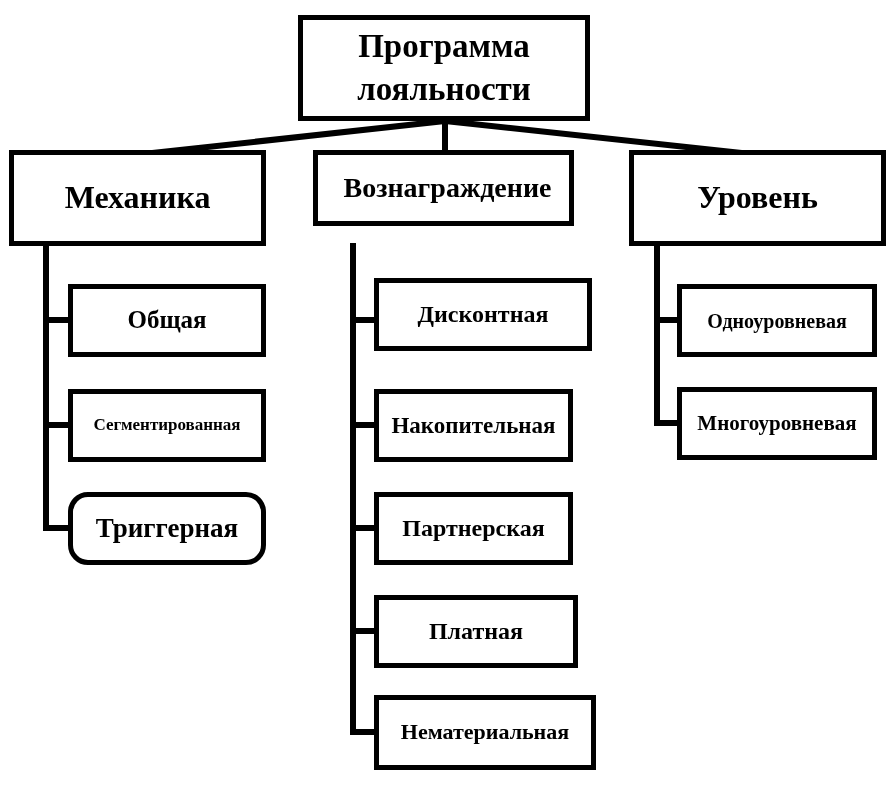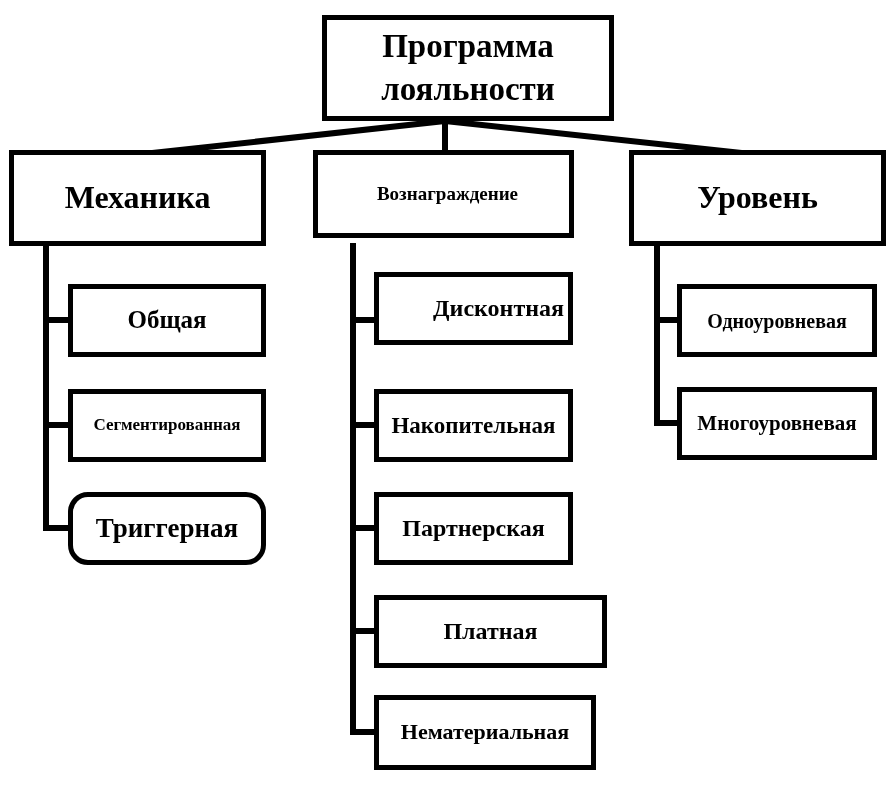--- a/index.html
+++ b/index.html
@@ -33,31 +33,31 @@
     background: #ffffff;
     border: 5px solid #000000;
     color: #000000;
     font-weight: bold;
     display: flex;
     align-items: center;
     justify-content: center;
     text-align: center;
     line-height: 1.3;
   }
-  .node-root        { left: 298px; top: 15px;  width: 292px; height: 106px; font-size: 33px; margin-left: 24px; }
+  .node-root        { left: 298px; top: 15px;  width: 292px; height: 106px; font-size: 33px; }
   .node-branch-0    { left: 9px;   top: 150px; width: 257px; height: 96px;  font-size: 32px; }
-  .node-branch-1    { left: 313px; top: 150px; width: 261px; height: 88px;  font-size: 19px; padding-left: 8px; }
+  .node-branch-1    { left: 313px; top: 150px; width: 261px; height: 76px;  font-size: 28px; padding-left: 8px; }
   .node-branch-2    { left: 617px; top: 150px; width: 257px; height: 96px;  font-size: 32px; margin-left: 12px; }
   .node-b0c0 { left: 68px;  top: 284px; width: 198px; height: 73px; font-size: 25px; }
   .node-b0c1 { left: 68px;  top: 389px; width: 198px; height: 73px; font-size: 17px; }
   .node-b0c2 { left: 68px;  top: 492px; width: 198px; height: 73px; font-size: 27px; border-radius: 20px; }
-  .node-b1c0 { left: 374px; top: 272px; width: 199px; height: 73px; font-size: 24px; justify-content: flex-end; }
+  .node-b1c0 { left: 374px; top: 278px; width: 218px; height: 73px; font-size: 24px; }
   .node-b1c1 { left: 374px; top: 389px; width: 199px; height: 73px; font-size: 23px; }
   .node-b1c2 { left: 374px; top: 492px; width: 199px; height: 73px; font-size: 24px; }
-  .node-b1c3 { left: 374px; top: 595px; width: 233px; height: 73px; font-size: 24px; }
+  .node-b1c3 { left: 374px; top: 595px; width: 204px; height: 73px; font-size: 24px; }
   .node-b1c4 { left: 374px; top: 695px; width: 222px; height: 75px; font-size: 22px; }
   .node-b2c0 { left: 677px; top: 284px; width: 200px; height: 73px; font-size: 20px; }
   .node-b2c1 { left: 677px; top: 387px; width: 200px; height: 73px; font-size: 21px; }
   .node .label { display: block; padding: 0 4px; }
 </style>
 </head>
 <body>
 
 <div class="canvas">
 

